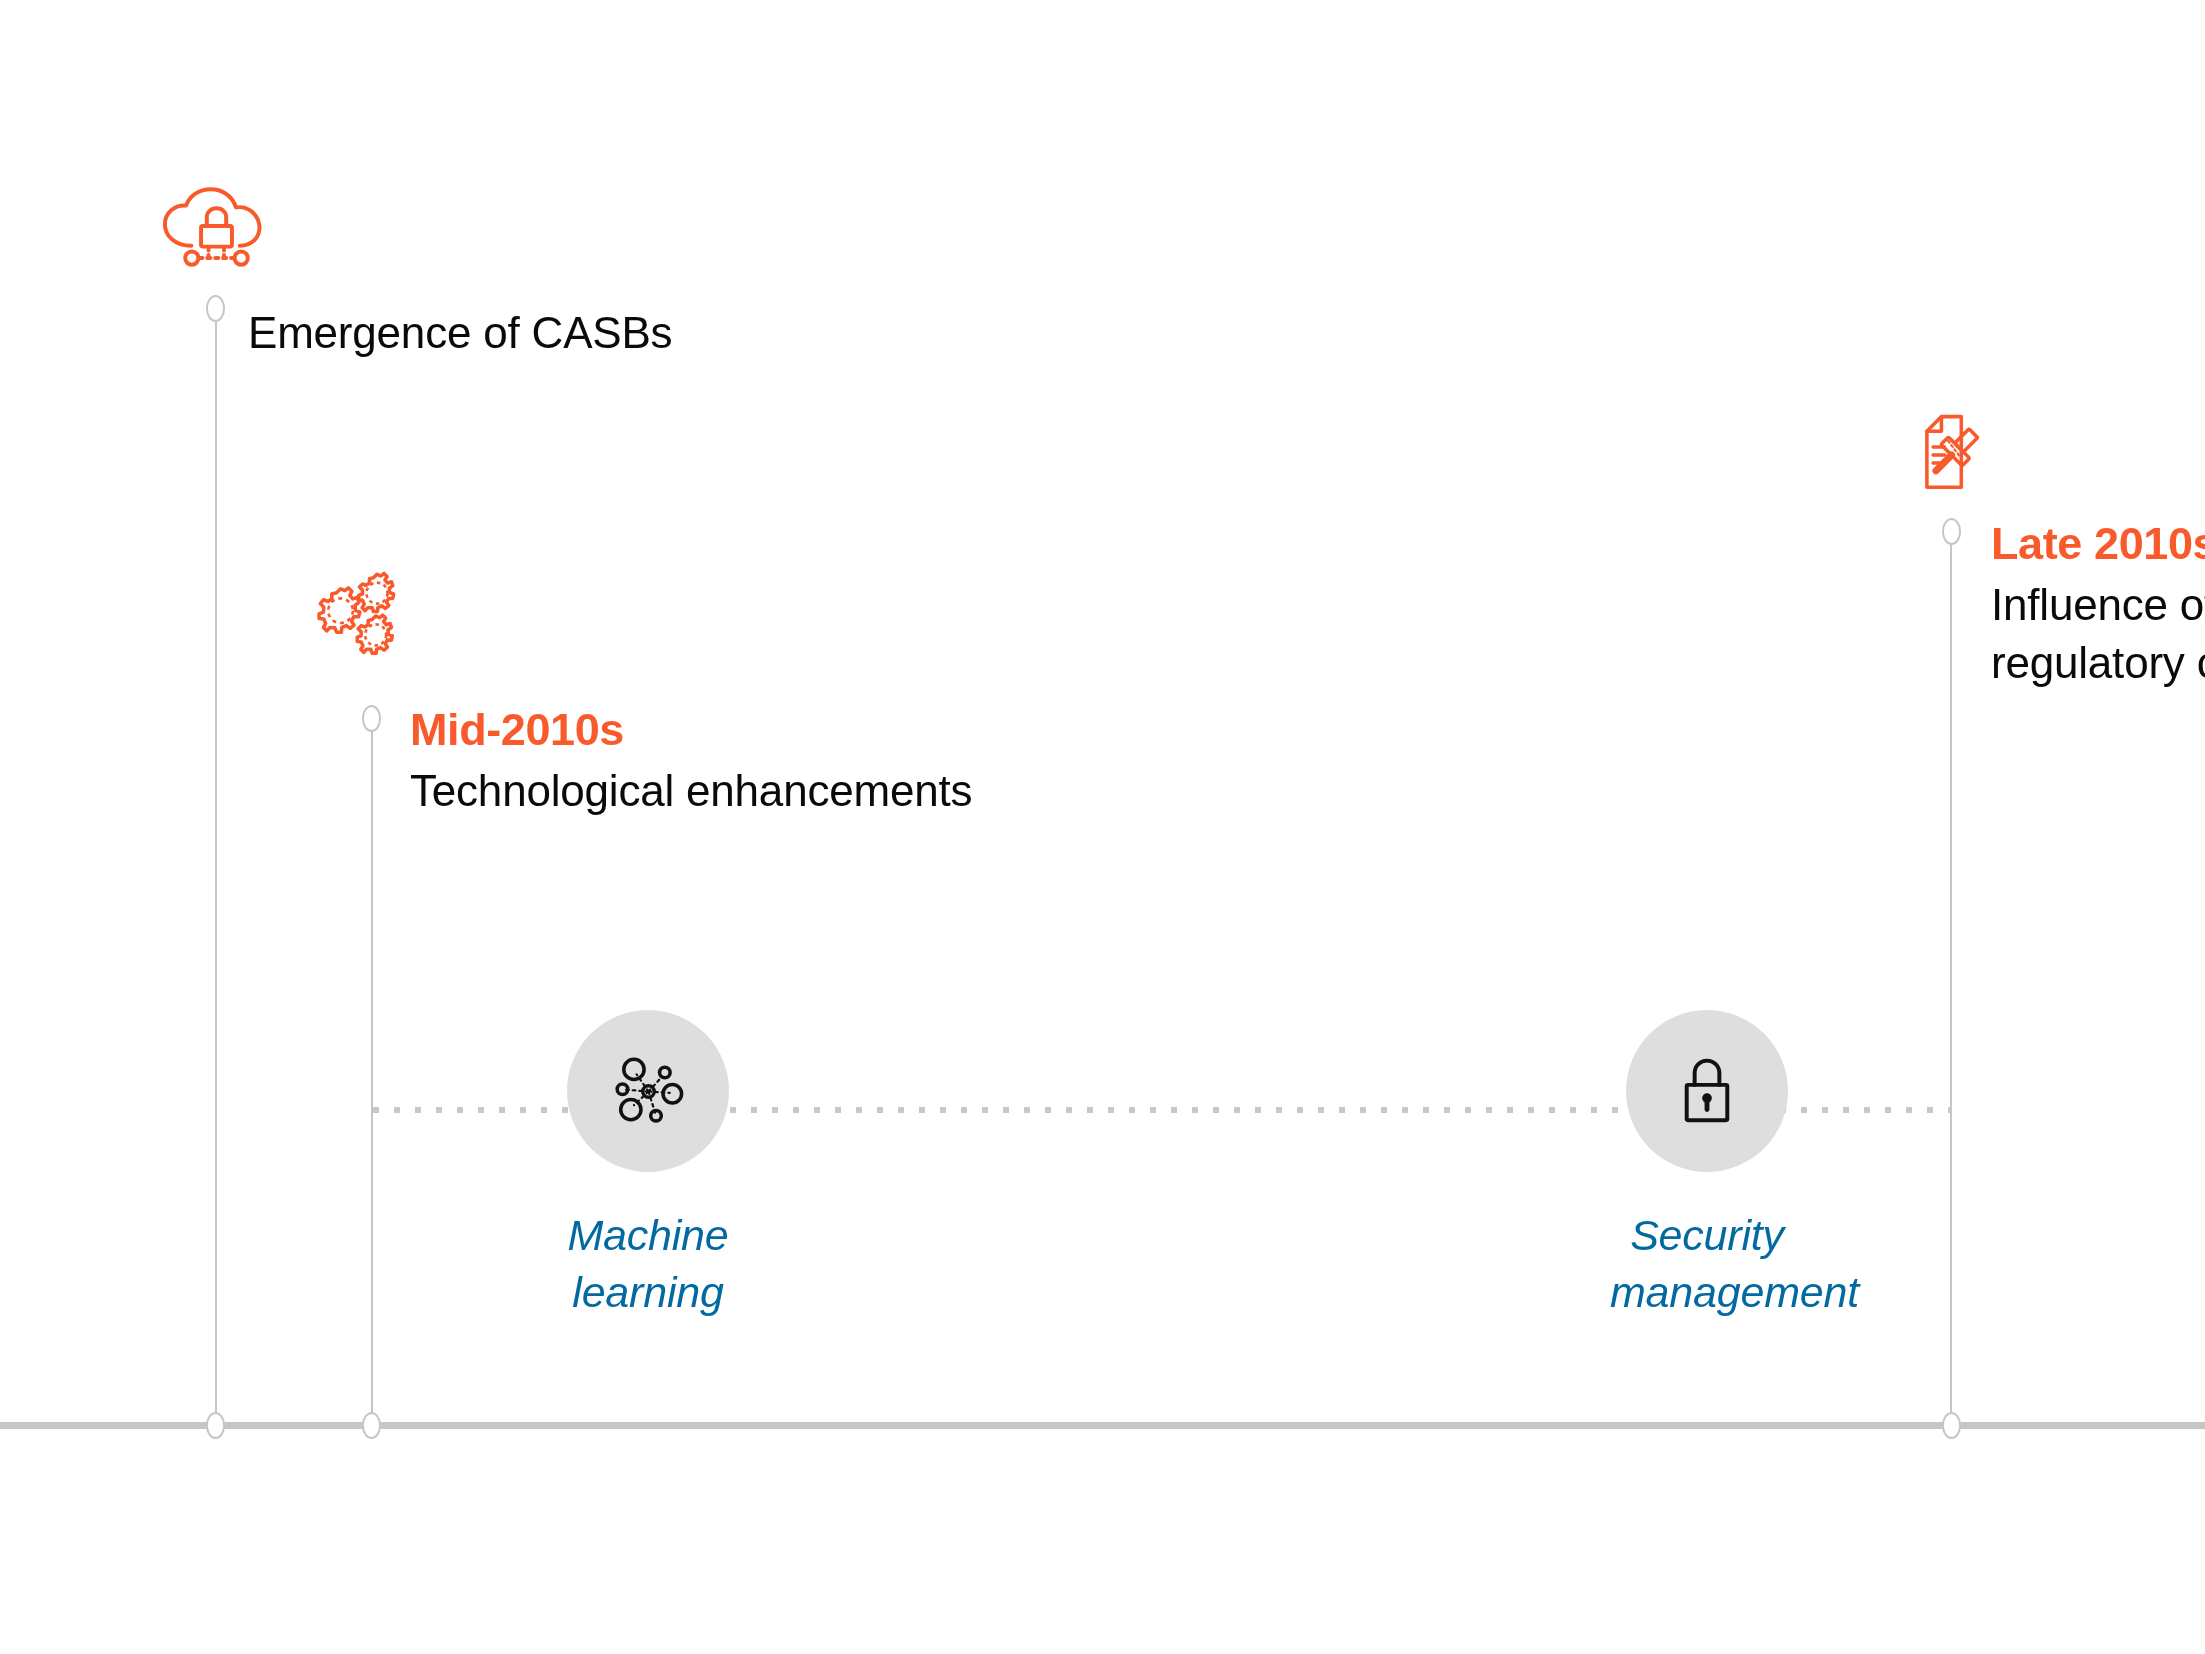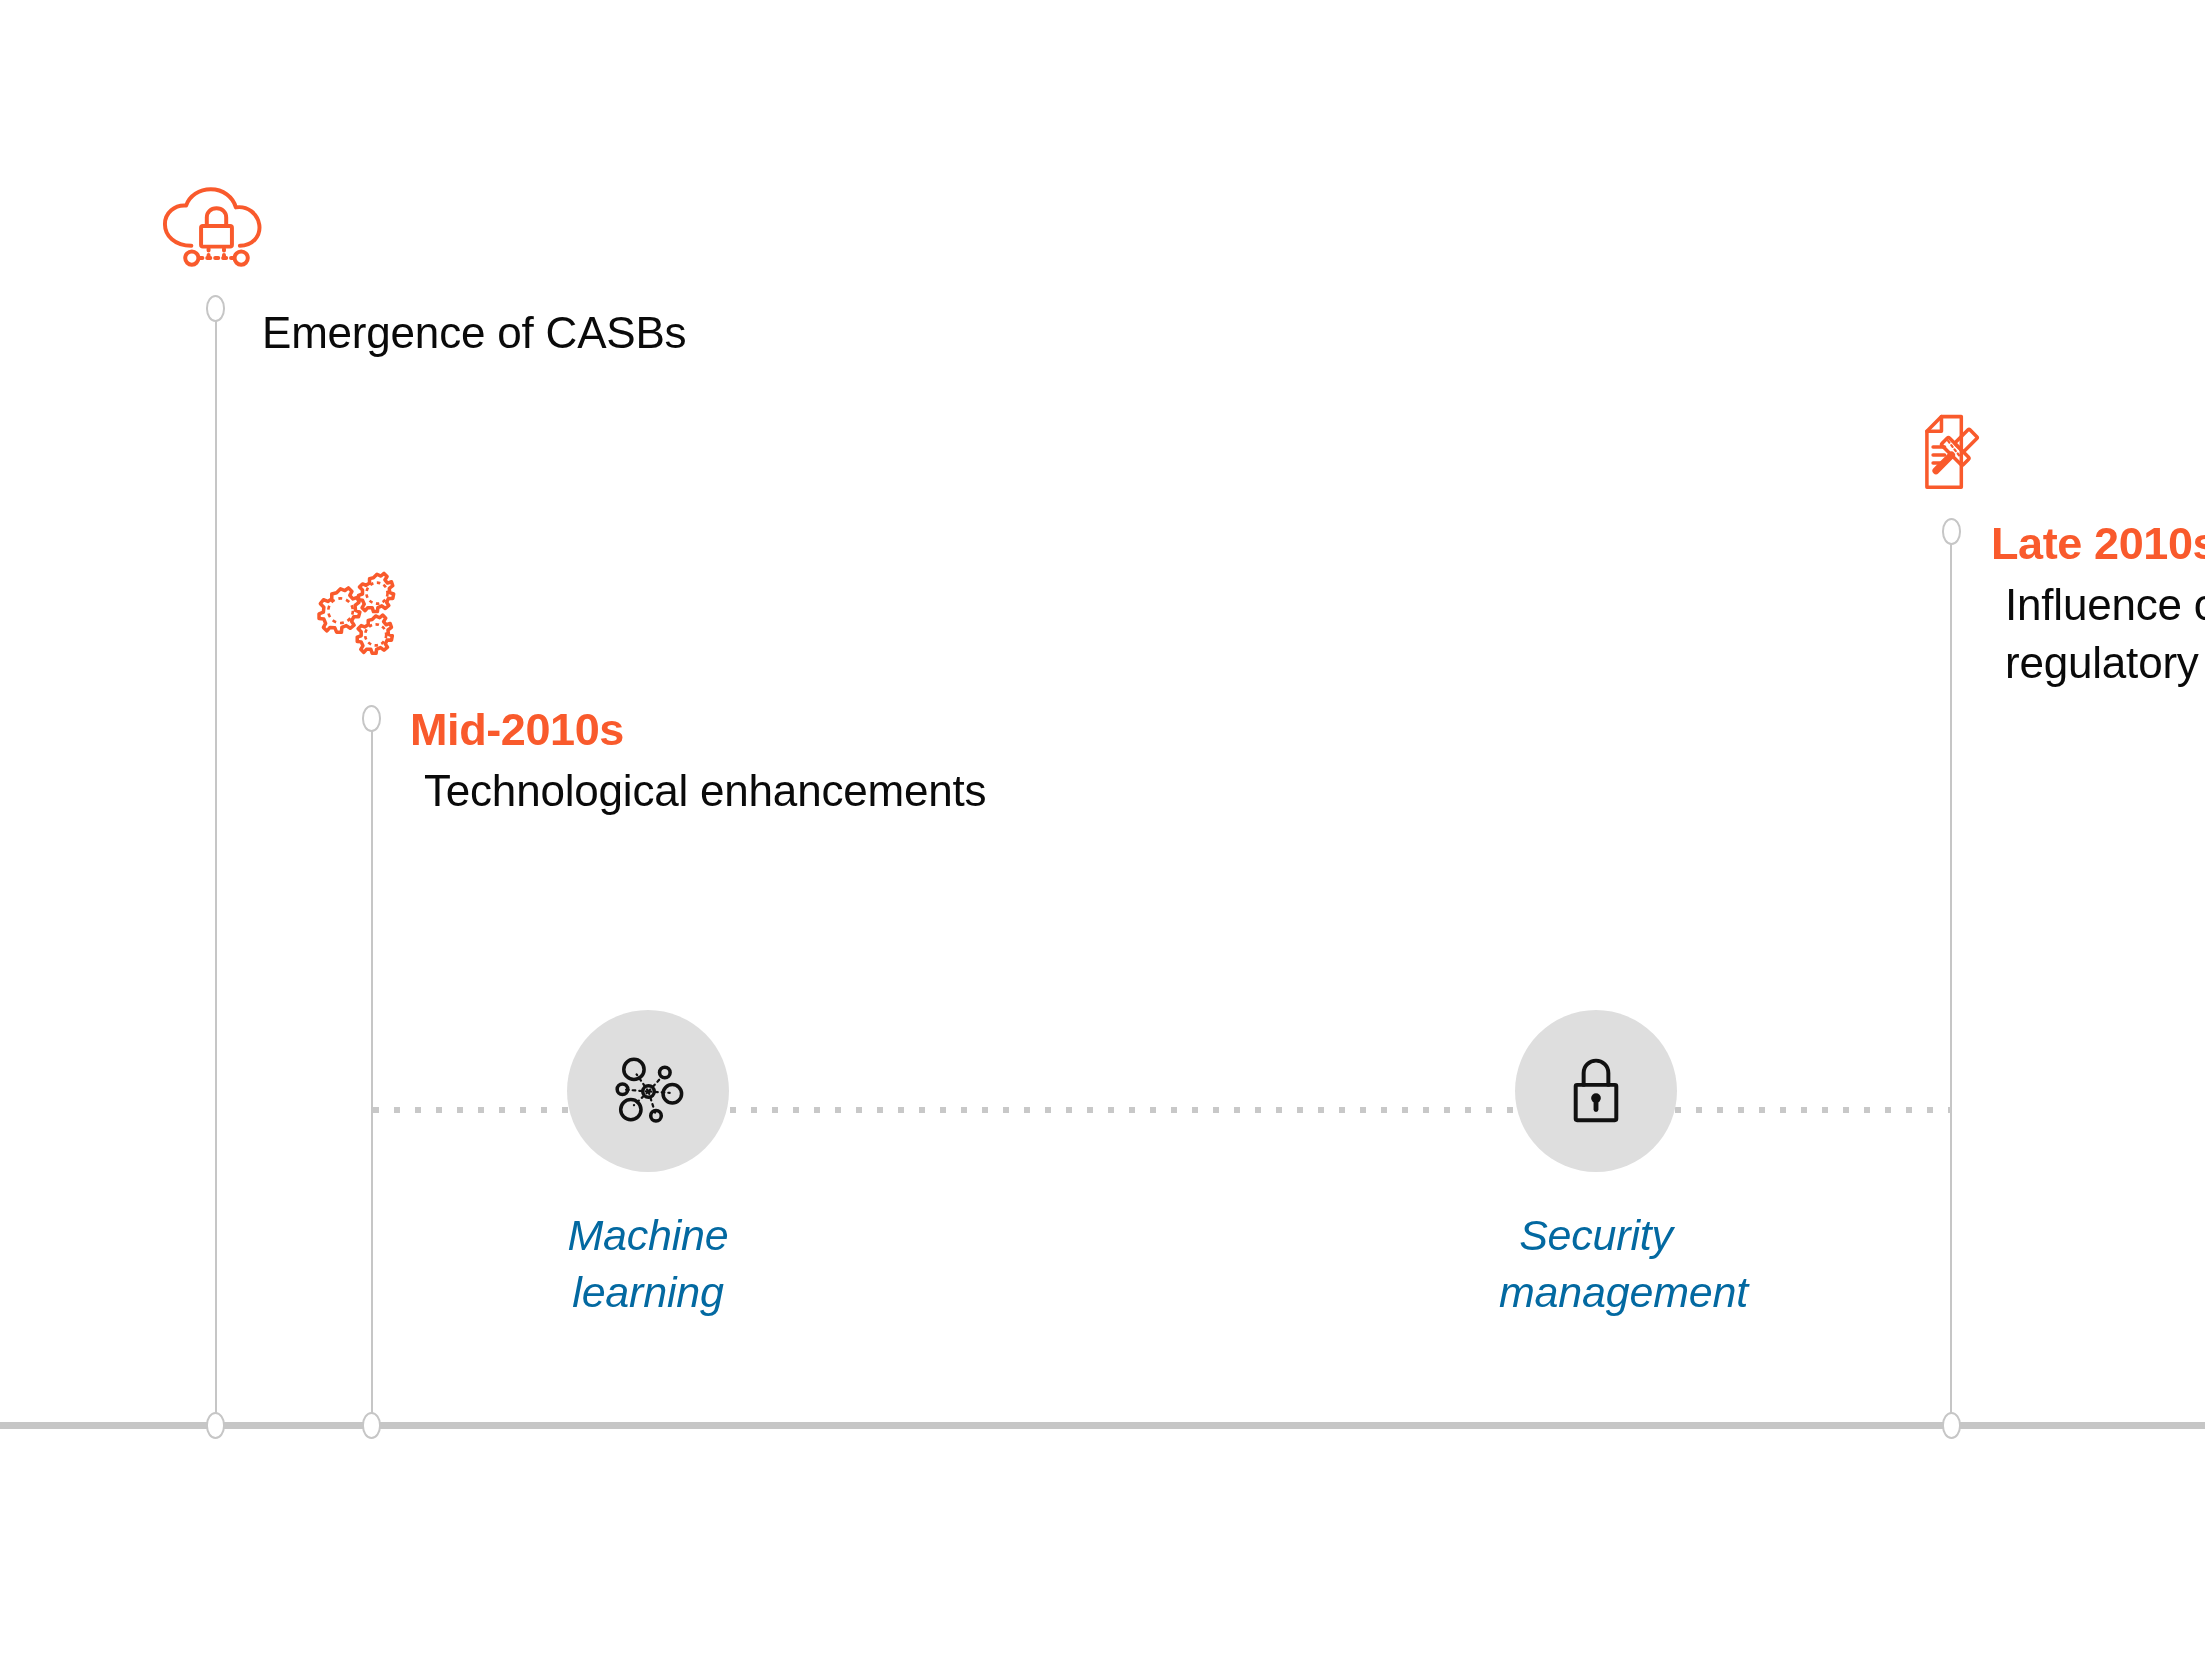--- a/index.html
+++ b/index.html
@@ -85,21 +85,21 @@
     letter-spacing: -0.4px;
     white-space: nowrap;
     margin: 0;
   }
   .milestone-desc {
     font-size: 44px;
     font-weight: normal;
     color: #0a0a0a;
     line-height: 1.33;
     letter-spacing: -0.2px;
-    margin: 8px 0 0 14px;
+    margin: 8px 0 0 0;
     white-space: pre-line;
   }
 
   
   .milestone-icon {
     position: absolute;
   }
 
   
   .dotted-connector {
@@ -244,21 +244,21 @@
         <circle cx="102" cy="140" r="12"></circle>
         <circle cx="45" cy="126" r="23"></circle>
         <circle cx="26" cy="80" r="12"></circle>
       </svg>
     </div>
     <div class="sub-label">Machine
 learning</div>
   </div>
 
 
-  <div class="sub-item" style="left:1499px;">
+  <div class="sub-item" style="left:1610px;">
     <div class="sub-bubble">
       <svg viewBox="0 0 140 170" width="62" height="75" fill="none" stroke="#111111" stroke-width="9" stroke-linejoin="round" stroke-linecap="round">
         <rect x="24" y="70" width="92" height="80" rx="3"></rect>
         <path d="M42 70 L42 43 C42 27 55 15 70 15 C85 15 98 27 98 43 L98 70"></path>
         <circle cx="70" cy="100" r="11" fill="#111111" stroke="none"></circle>
         <path d="M70 104 L70 126" stroke-width="11"></path>
       </svg>
     </div>
     <div class="sub-label">Security
 management</div>

